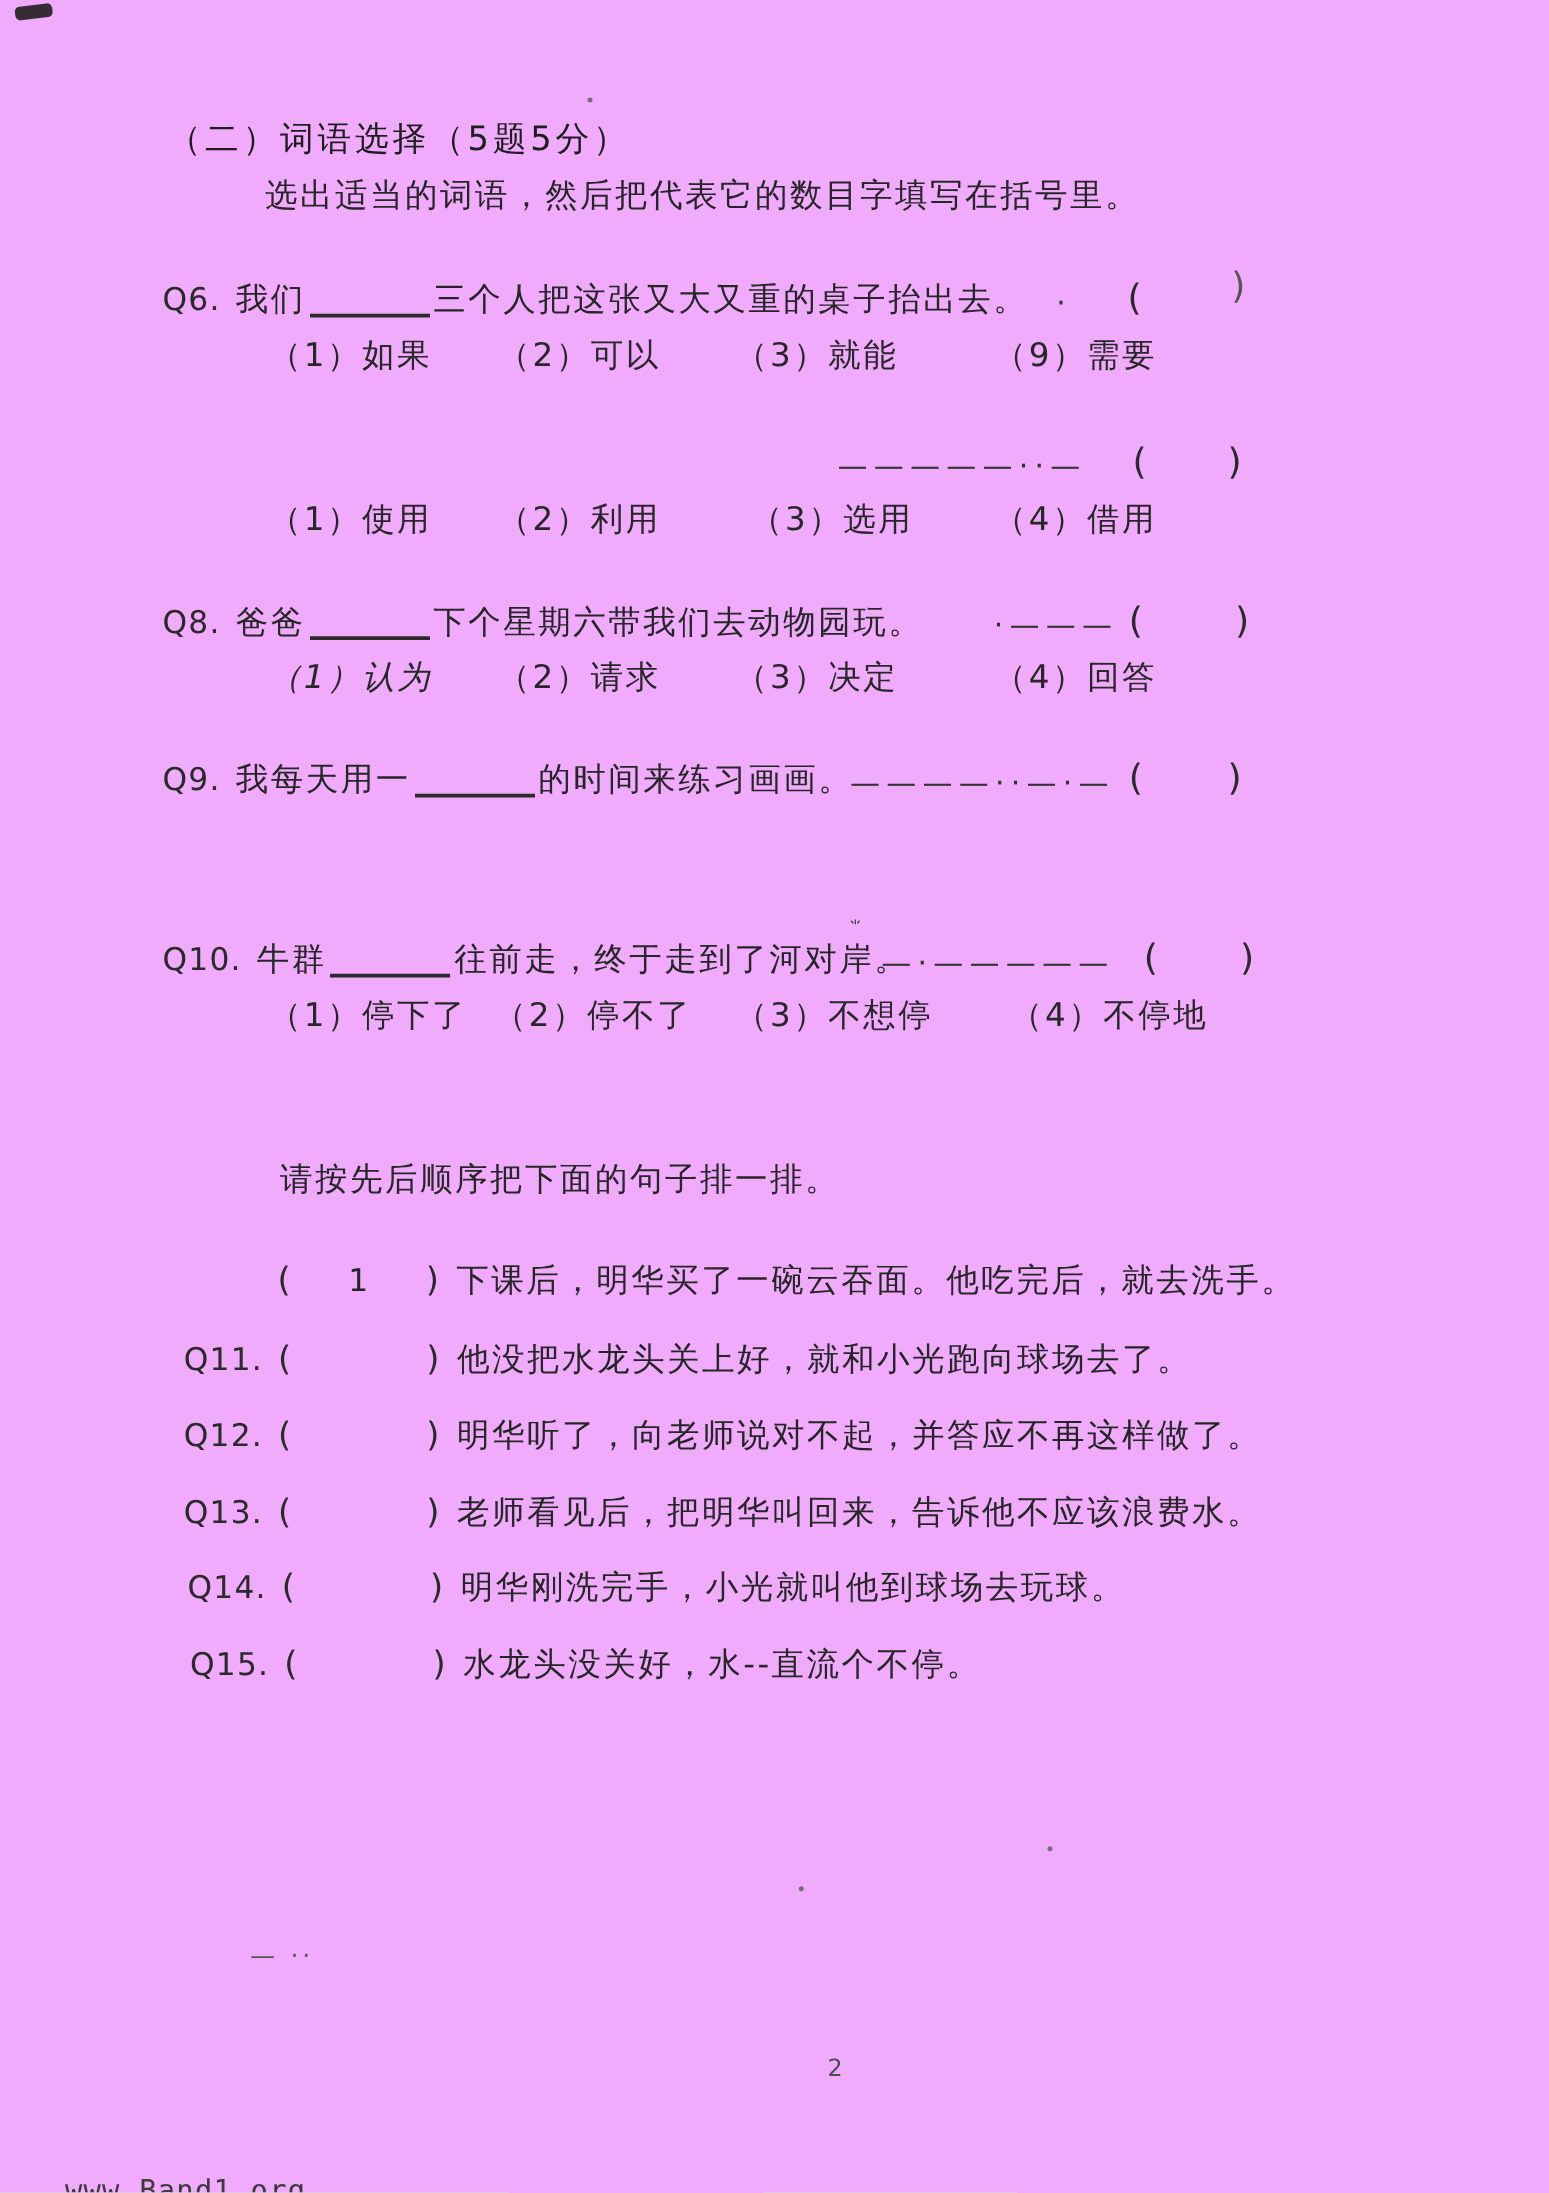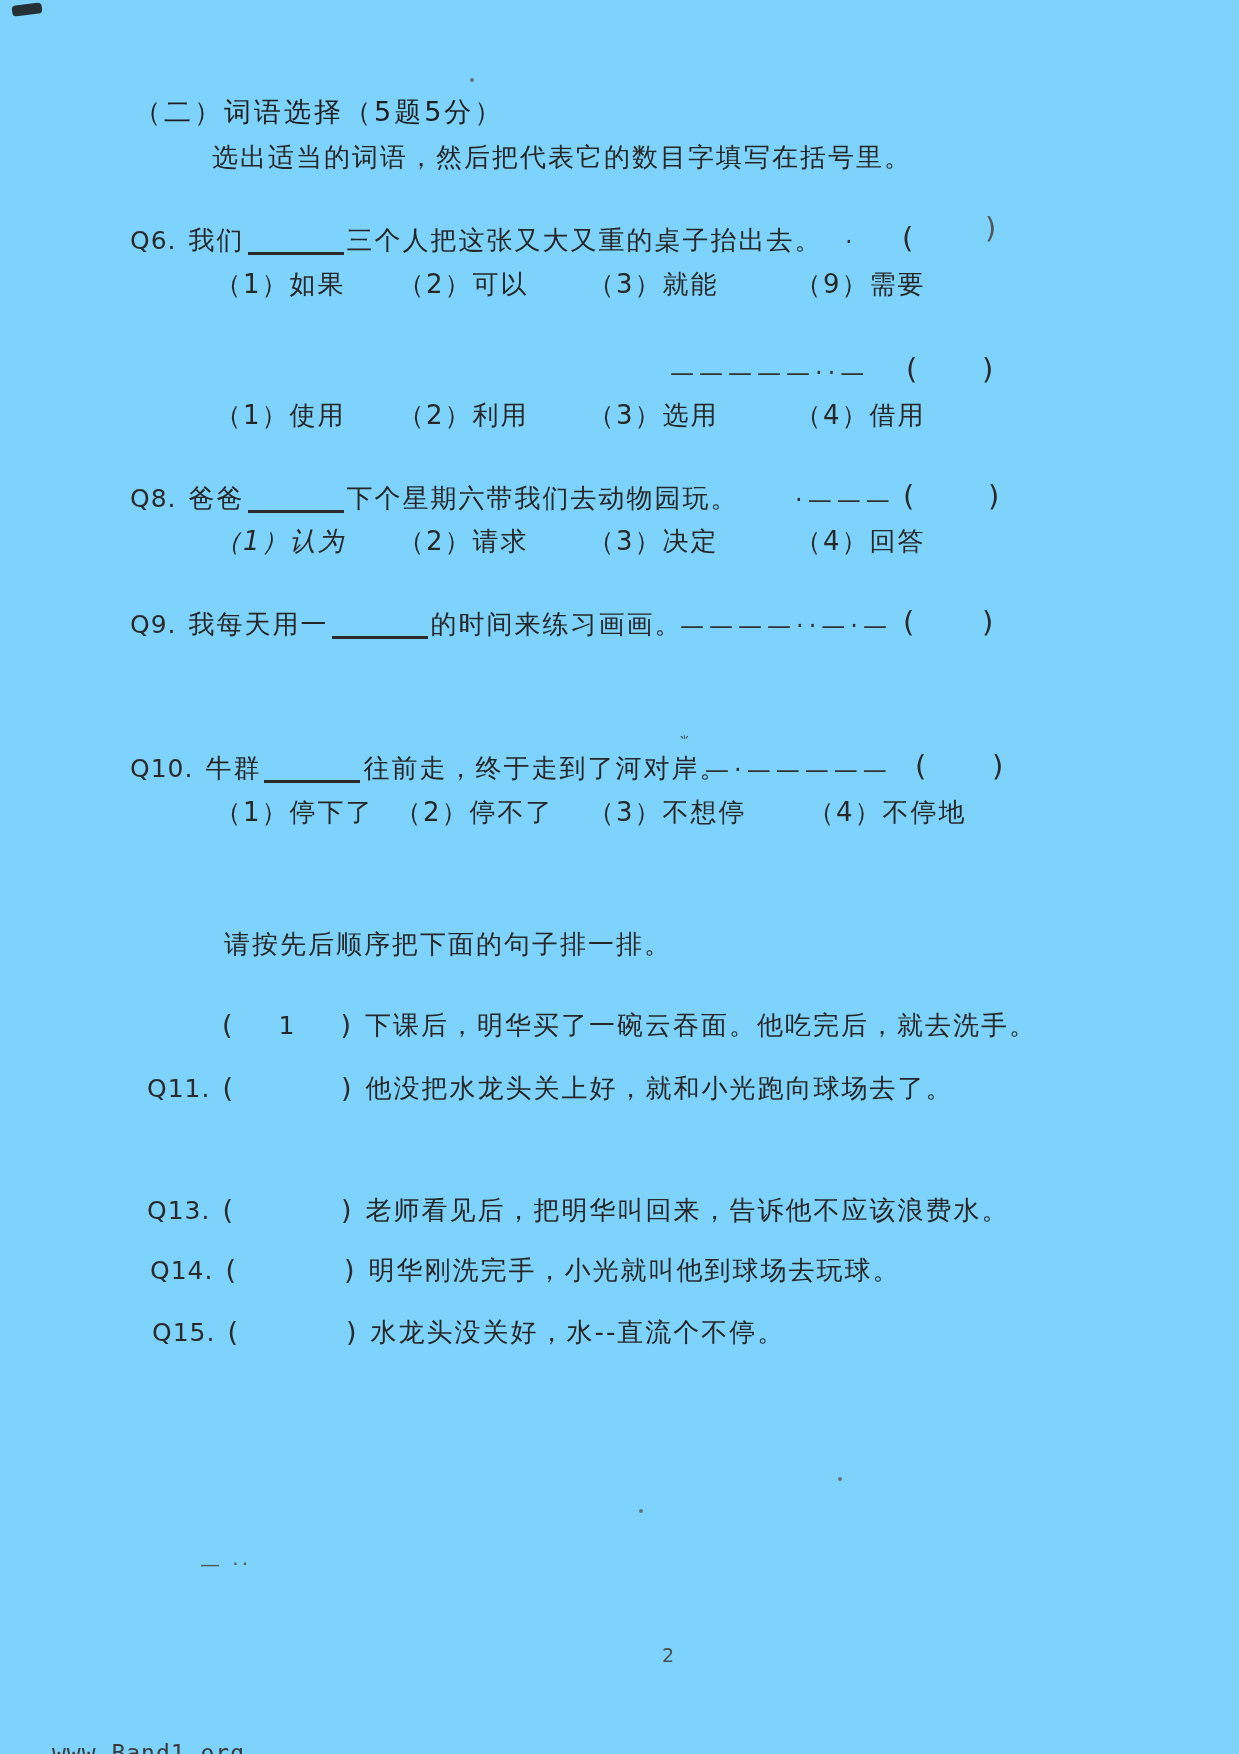--- a/index.html
+++ b/index.html
@@ -1,20 +1,20 @@
 <!DOCTYPE html>
 <html><head>
 <meta charset="utf-8">
 <style>
   html,body{margin:0;padding:0;background:#d9d9d9;}
   .page{
     position:relative;
     width:1239px;height:1754px;
     margin:0 auto;
-    background:#7dd3fc;
+    background:#f0abfc;
     font-family:"DejaVu Sans",sans-serif;
     color:#222;
     overflow:hidden;
   }
   .line{
     position:absolute;
     white-space:nowrap;
     font-size:26px;
     line-height:1.2;
     letter-spacing:2px;
@@ -113,21 +113,21 @@
     <span class="opt" style="left:588px;">（3）就能</span>
     <span class="opt" style="left:795px;">（9）需要</span>
   </div>
 
   <div class="line leader" style="left:670px;top:359px;">—————··—</div>
   <div class="line bracket" style="left:906px;top:352px;">(</div>
   <div class="line bracket" style="left:982px;top:352px;">)</div>
   <div class="optrow" style="top:398px;">
     <span class="opt" style="left:215px;">（1）使用</span>
     <span class="opt" style="left:398px;">（2）利用</span>
-    <span class="opt" style="left:588px;">（3）选用</span>
+    <span class="opt" style="left:600px;">（3）选用</span>
     <span class="opt" style="left:795px;">（4）借用</span>
   </div>
 
   <div class="line" style="left:130px;top:483px;">
     <span class="qid">Q8.</span><span>爸爸</span><span class="blank"></span><span>下个星期六带我们去动物园玩。</span>
   </div>
   <div class="line leader" style="left:795px;top:486px;">·———</div>
   <div class="line bracket" style="left:903px;top:479px;">(</div>
   <div class="line bracket" style="left:988px;top:479px;">)</div>
   <div class="optrow" style="top:524px;">
@@ -161,20 +161,23 @@
   <div class="line" style="left:224px;top:929px;">请按先后顺序把下面的句子排一排。</div>
 
   <div class="line" style="left:222px;top:1009px;">
     <span class="paren">(</span><span class="exnum">1</span><span class="paren">)</span><span class="sent">下课后，明华买了一碗云吞面。他吃完后，就去洗手。</span>
   </div>
 
   <div class="line" style="left:147px;top:1072px;">
     <span class="qid">Q11.</span><span class="paren">(</span><span class="gap"></span><span class="paren">)</span><span class="sent">他没把水龙头关上好，就和小光跑向球场去了。</span>
   </div>
 
+  <div class="line" style="left:147px;top:1133px;">
+    <span class="qid">Q12.</span><span class="paren">(</span><span class="gap"></span><span class="paren">)</span><span class="sent">明华听了，向老师说对不起，并答应不再这样做了。</span>
+  </div>
 
   <div class="line" style="left:147px;top:1194px;">
     <span class="qid">Q13.</span><span class="paren">(</span><span class="gap"></span><span class="paren">)</span><span class="sent">老师看见后，把明华叫回来，告诉他不应该浪费水。</span>
   </div>
 
   <div class="line" style="left:150px;top:1254px;">
     <span class="qid">Q14.</span><span class="paren">(</span><span class="gap"></span><span class="paren">)</span><span class="sent">明华刚洗完手，小光就叫他到球场去玩球。</span>
   </div>
 
   <div class="line" style="left:152px;top:1316px;">

